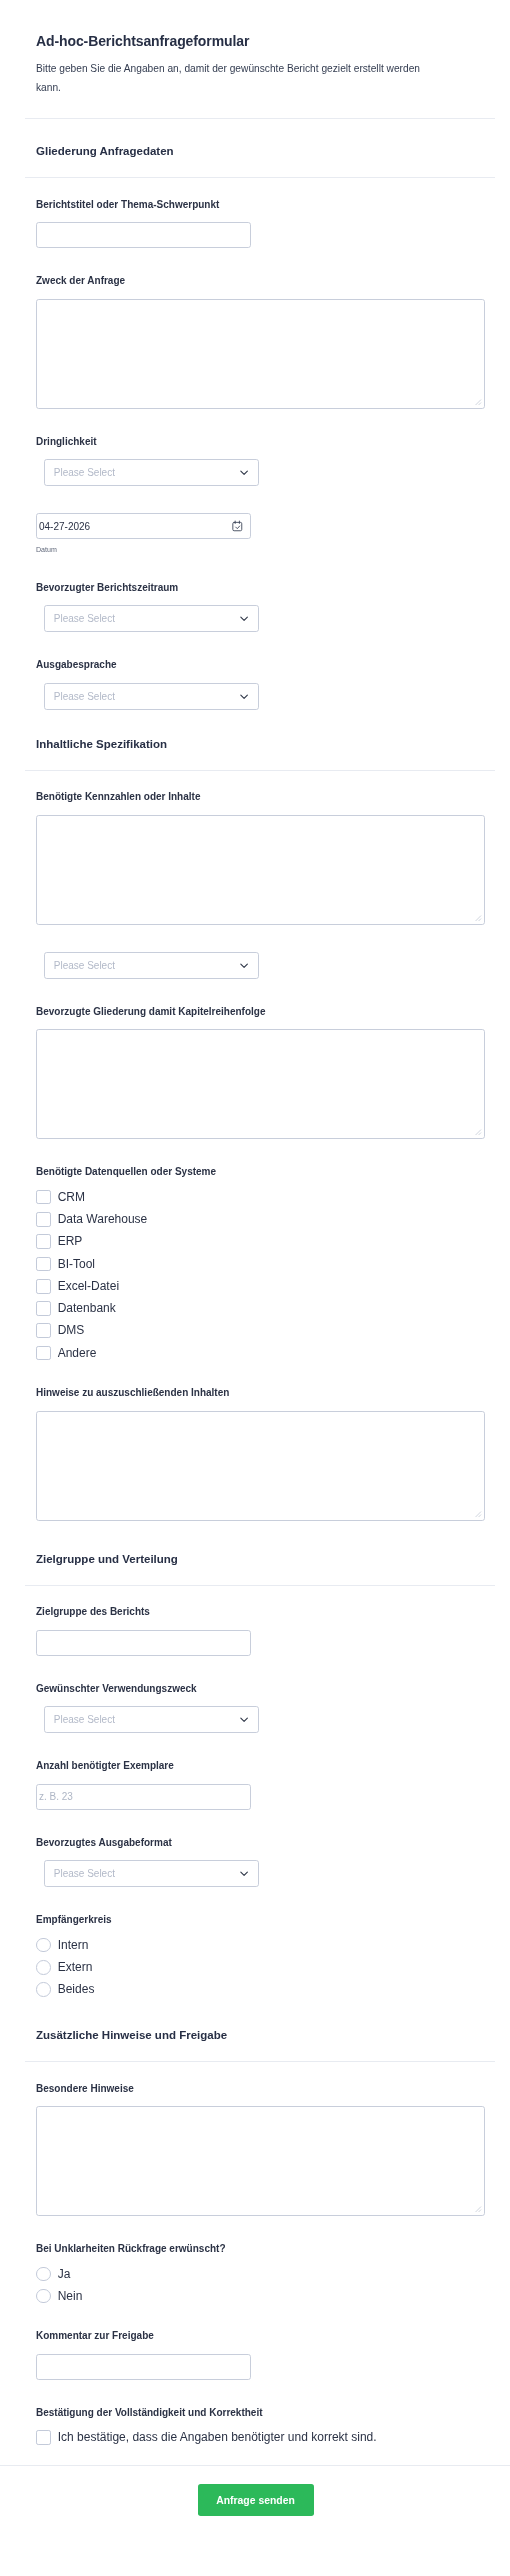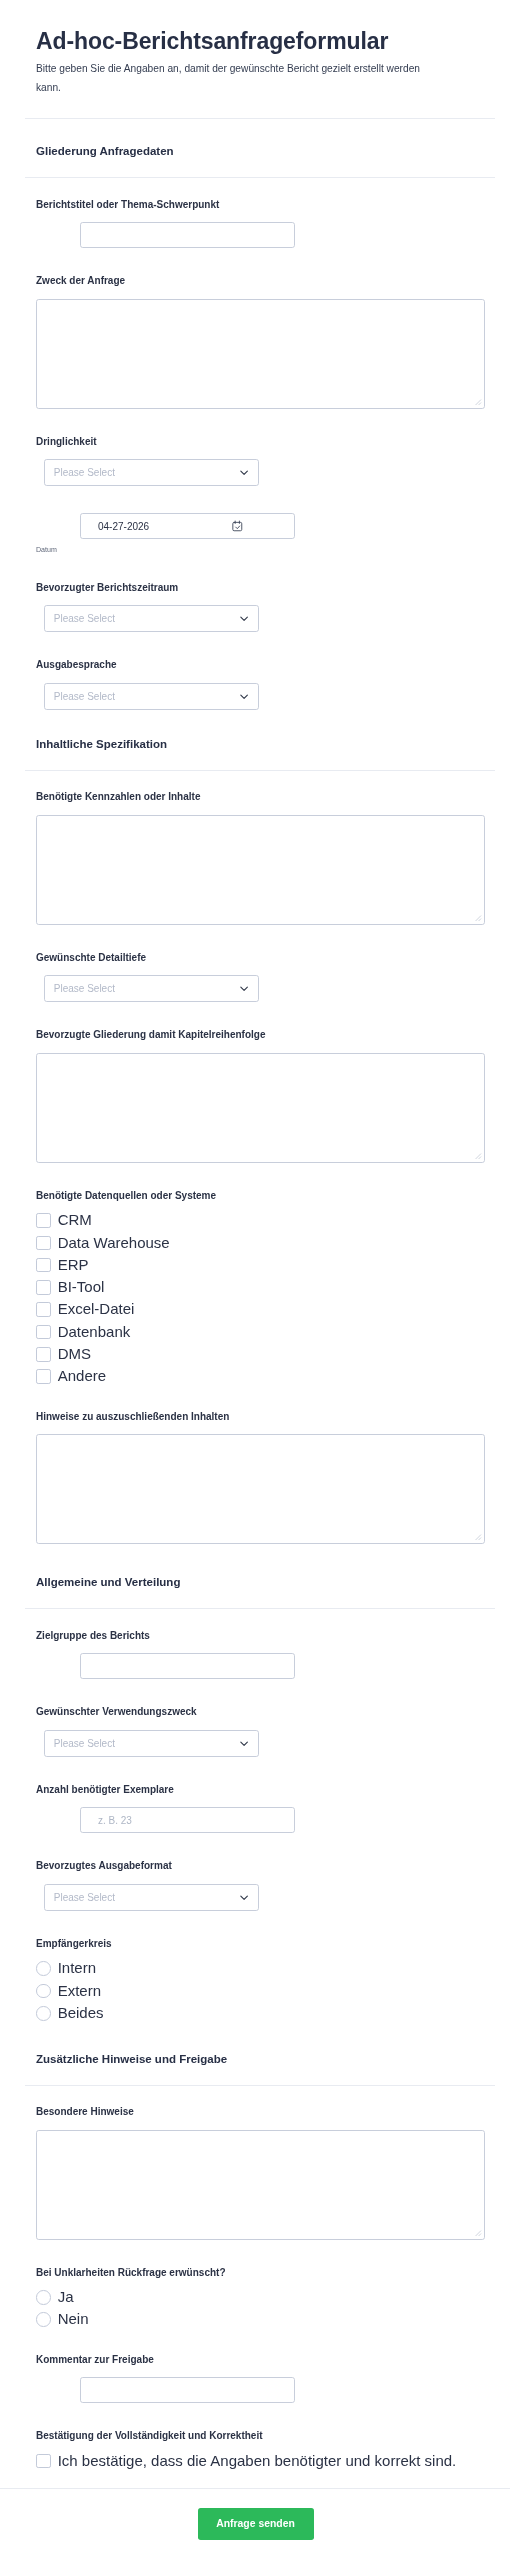--- a/index.html
+++ b/index.html
@@ -6,21 +6,21 @@
   body{
     width:511px;
     font-family:"Liberation Sans","DejaVu Sans",sans-serif;
     color:#2B3245;
     -webkit-font-smoothing:antialiased;
   }
   .page{padding-top:28.5px;padding-bottom:19px;}
 
   
   .hdr{margin-left:36px;width:449px;}
-  .page-title{font-size:23px;font-weight:700;line-height:24px;letter-spacing:-0.1px;color:#272F45;margin:0;}
+  .page-title{font-size:14px;font-weight:700;line-height:24px;letter-spacing:-0.1px;color:#272F45;margin:0;}
   .page-subtitle{font-size:10.2px;font-weight:400;line-height:18.7px;color:#333C50;margin:7.7px 0 0 0;max-width:409px;}
 
   
   .divider{height:0.5px;background:#E8EBF1;margin-left:25px;width:470px;border:0;}
   .hdr-divider{margin-top:20.3px;}
   .divider-full{height:0.5px;background:#E8EBF1;width:511px;margin-top:20px;}
 
   
   .section-h{margin:26px 0 0 36px;width:449px;font-size:11.5px;font-weight:700;line-height:15.4px;color:#272F45;}
   .section-h.push{margin-top:31px;}
@@ -28,21 +28,21 @@
 
   
   .q{margin-left:36px;width:449px;margin-top:21px;margin-bottom:27px;}
   .q:first-of-type{margin-top:21px;}
   .q-label{display:block;font-size:10px;font-weight:600;line-height:12px;color:#2B3245;margin:0 0 11.5px 0;}
   .sub-label{font-size:7.1px;color:#61697B;margin-top:6.6px;line-height:8.8px;}
 
   .input{
     box-sizing:border-box;height:26px;width:215px;
     border:0.5px solid #C8CEDB;border-radius:2.7px;background:#fff;
-    font-family:inherit;font-size:10px;color:#2B3245;padding:0 17px;outline:none;margin-left:44px;
+    font-family:inherit;font-size:10px;color:#2B3245;padding:0 2px;outline:none;
   }
   .input::placeholder{color:#AEB6C5;}
 
   .select{
     box-sizing:border-box;height:27px;width:215px;
     border:0.5px solid #C8CEDB;border-radius:2.7px;background:#fff;
     display:flex;align-items:center;justify-content:space-between;
     padding:0 10px 0 8.8px;cursor:pointer;margin-left:8px;
   }
   .select .sel-text{font-size:10px;color:#B2B9C8;}
@@ -59,21 +59,21 @@
     font-family:inherit;font-size:10px;color:#2B3245;padding:6.6px 8.8px;
     resize:none;outline:none;
   }
   .grip{position:absolute;right:3.3px;bottom:3.3px;width:6.6px;height:6.6px;pointer-events:none;}
 
   .opts{margin-top:2.7px;}
   .opt-row{display:flex;align-items:center;margin-bottom:7.7px;cursor:pointer;}
   .opt-row:last-child{margin-bottom:0;}
   .checkbox{flex:0 0 auto;width:12.6px;height:12.6px;border:0.5px solid #C3CAD9;border-radius:2.2px;background:#fff;}
   .radio{flex:0 0 auto;width:12.6px;height:12.6px;border:0.5px solid #C3CAD9;border-radius:50%;background:#fff;}
-  .opt-label{margin-left:7.1px;font-size:15px;line-height:12.6px;color:#2B3245;}
+  .opt-label{margin-left:7.1px;font-size:12px;line-height:12.6px;color:#2B3245;}
 
   .submit-row{width:511px;display:flex;justify-content:center;margin-top:18.7px;}
   .submit-btn{
     border:0;cursor:pointer;width:116px;height:32px;border-radius:2.7px;
     background:#2CB95A;color:#ffffff;font-family:inherit;font-size:10.4px;font-weight:600;
   }
 </style>
 </head>
 <body>
 
@@ -153,21 +153,20 @@
     <label class="q-label">Benötigte Kennzahlen oder Inhalte</label>
     <div class="ta-wrap">
       <textarea class="textarea" style=""></textarea>
       <svg class="grip" width="6.6" height="6.6" viewBox="0 0 12 12">
           <path d="M11 1 L1 11 M11 6.5 L6.5 11" stroke="#C2C8D4" stroke-width="1.4" fill="none"></path>
         </svg>
     </div>
   </div>
 
   <div class="q">
-    <label class="q-label">Gewünschte Detailtiefe</label>
     <div class="select">
       <span class="sel-text">Please Select</span>
       <svg width="8.2" height="5.5" viewBox="0 0 15 10">
           <path d="M1.5 2 L7.5 8 L13.5 2" stroke="#2F3748" stroke-width="2" fill="none" stroke-linecap="round" stroke-linejoin="round"></path>
         </svg>
     </div>
   </div>
 
   <div class="q">
     <label class="q-label">Bevorzugte Gliederung damit Kapitelreihenfolge</label>
@@ -220,21 +219,21 @@
   <div class="q">
     <label class="q-label">Hinweise zu auszuschließenden Inhalten</label>
     <div class="ta-wrap">
       <textarea class="textarea" style=""></textarea>
       <svg class="grip" width="6.6" height="6.6" viewBox="0 0 12 12">
           <path d="M11 1 L1 11 M11 6.5 L6.5 11" stroke="#C2C8D4" stroke-width="1.4" fill="none"></path>
         </svg>
     </div>
   </div>
 
-  <div class="section-h push">Allgemeine und Verteilung</div>
+  <div class="section-h push">Zielgruppe und Verteilung</div>
   <div class="divider sec-divider"></div>
 
   <div class="q">
     <label class="q-label">Zielgruppe des Berichts</label>
     <input type="text" class="input" value="" style="">
   </div>
 
   <div class="q">
     <label class="q-label">Gewünschter Verwendungszweck</label>
     <div class="select">

